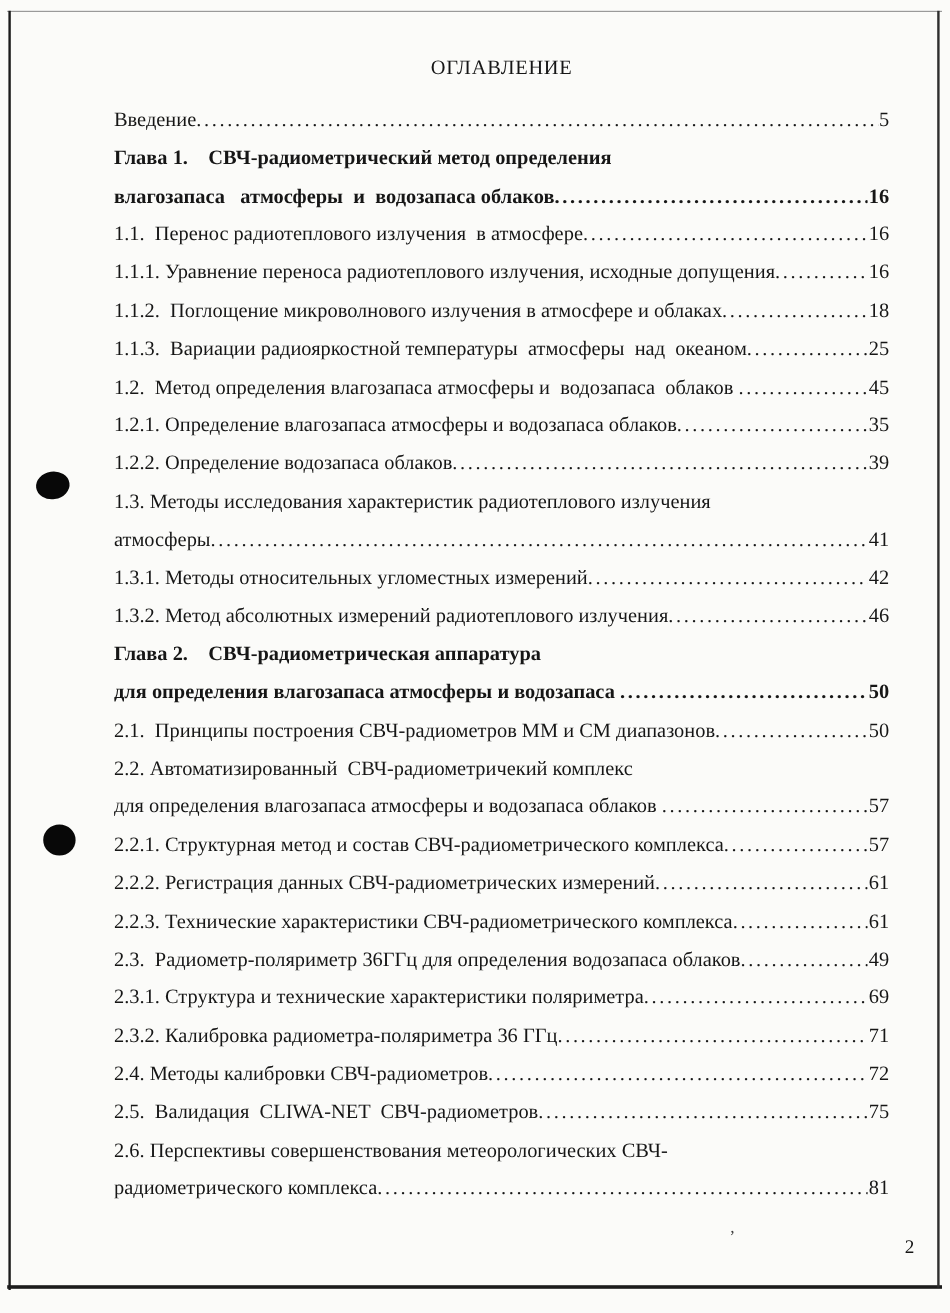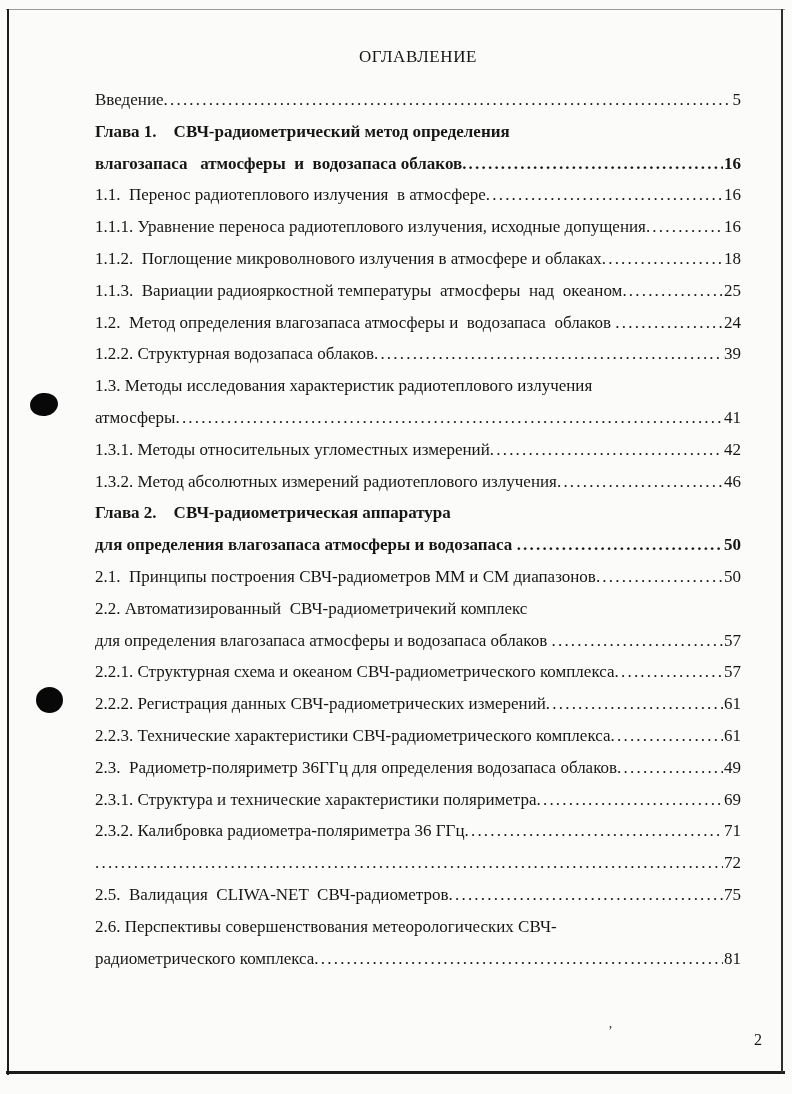--- a/index.html
+++ b/index.html
@@ -116,24 +116,29 @@
     <span class="entry-page">18</span>
   </div>
     <div class="toc-row">
     <span class="entry-label">1.1.3.  Вариации радиояркостной температуры  атмосферы  над  океаном</span>
     <span class="leader"></span>
     <span class="entry-page">25</span>
   </div>
     <div class="toc-row">
     <span class="entry-label">1.2.  Метод определения влагозапаса атмосферы и  водозапаса  облаков </span>
     <span class="leader"></span>
-    <span class="entry-page">24</span>
-  </div>
-    <div class="toc-row">
-    <span class="entry-label">1.2.2. Структурная водозапаса облаков</span>
+    <span class="entry-page">45</span>
+  </div>
+    <div class="toc-row">
+    <span class="entry-label">1.2.1. Определение влагозапаса атмосферы и водозапаса облаков</span>
+    <span class="leader"></span>
+    <span class="entry-page">35</span>
+  </div>
+    <div class="toc-row">
+    <span class="entry-label">1.2.2. Определение водозапаса облаков</span>
     <span class="leader"></span>
     <span class="entry-page">39</span>
   </div>
     <div class="toc-row no-page">
     <span class="entry-label">1.3. Методы исследования характеристик радиотеплового излучения</span>
     
     
   </div>
     <div class="toc-row">
     <span class="entry-label">атмосферы</span>
@@ -169,21 +174,21 @@
     <span class="entry-label">2.2. Автоматизированный  СВЧ-радиометричекий комплекс</span>
     
     
   </div>
     <div class="toc-row">
     <span class="entry-label">для определения влагозапаса атмосферы и водозапаса облаков </span>
     <span class="leader"></span>
     <span class="entry-page">57</span>
   </div>
     <div class="toc-row">
-    <span class="entry-label">2.2.1. Структурная схема и океаном СВЧ-радиометрического комплекса</span>
+    <span class="entry-label">2.2.1. Структурная метод и состав СВЧ-радиометрического комплекса</span>
     <span class="leader"></span>
     <span class="entry-page">57</span>
   </div>
     <div class="toc-row">
     <span class="entry-label">2.2.2. Регистрация данных СВЧ-радиометрических измерений</span>
     <span class="leader"></span>
     <span class="entry-page">61</span>
   </div>
     <div class="toc-row">
     <span class="entry-label">2.2.3. Технические характеристики СВЧ-радиометрического комплекса</span>
@@ -199,20 +204,21 @@
     <span class="entry-label">2.3.1. Структура и технические характеристики поляриметра</span>
     <span class="leader"></span>
     <span class="entry-page">69</span>
   </div>
     <div class="toc-row">
     <span class="entry-label">2.3.2. Калибровка радиометра-поляриметра 36 ГГц</span>
     <span class="leader"></span>
     <span class="entry-page">71</span>
   </div>
     <div class="toc-row">
+    <span class="entry-label">2.4. Методы калибровки СВЧ-радиометров</span>
     <span class="leader"></span>
     <span class="entry-page">72</span>
   </div>
     <div class="toc-row">
     <span class="entry-label">2.5.  Валидация  CLIWA-NET  СВЧ-радиометров</span>
     <span class="leader"></span>
     <span class="entry-page">75</span>
   </div>
     <div class="toc-row no-page">
     <span class="entry-label">2.6. Перспективы совершенствования метеорологических СВЧ-</span>

